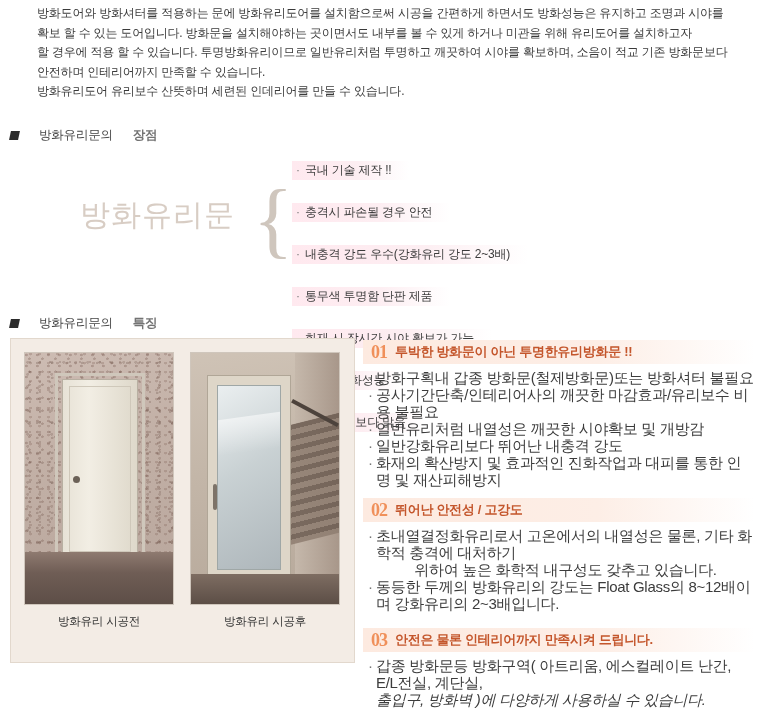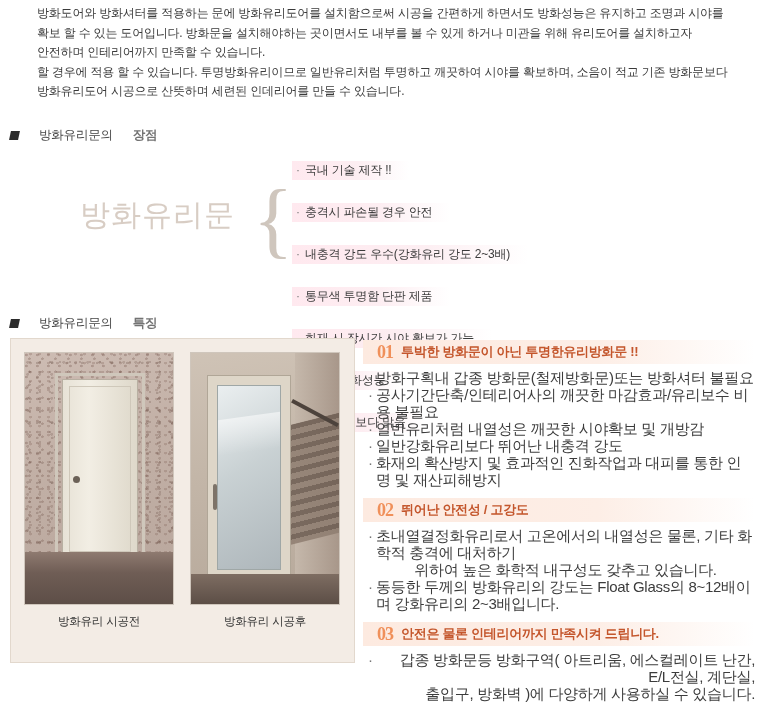--- a/index.html
+++ b/index.html
@@ -228,21 +228,21 @@
     top: 340px;
     width: 392px;
   }
   .feat-item { position: relative; margin-bottom: 2px; }
   .feat-head {
     position: relative;
     height: 24px;
     display: flex;
     align-items: center;
     gap: 8px;
-    padding-left: 14px;
+    padding-left: 8px;
     background: linear-gradient(to right, #fdeae0 0%, #fdeee6 60%, #ffffff 100%);
   }
   .feat-num {
     font-family: "Liberation Serif", serif;
     font-size: 18px;
     font-weight: bold;
     color: #f0905a;
     letter-spacing: -1px;
     line-height: 1;
   }
@@ -267,33 +267,33 @@
   }
   .feat-body li::before {
     content: "·";
     position: absolute;
     left: 1px; top: 0;
     color: #777;
   }
 
   .item-1 { }
   .item-2 { margin-top: 10px; }
-  .item-3 { margin-top: 10px; text-align: right; }
+  .item-3 { margin-top: 16px; }
 </style>
 <style>.feat-body li.no-bullet::before{content:"";}</style></head>
 <body>
 
 <div id="page">
 
   <div class="intro">
     <p>방화도어와 방화셔터를 적용하는 문에 방화유리도어를 설치함으로써 시공을 간편하게 하면서도 방화성능은 유지하고 조명과 시야를</p>
     <p>확보 할 수 있는 도어입니다. 방화문을 설치해야하는 곳이면서도 내부를 볼 수 있게 하거나 미관을 위해 유리도어를 설치하고자</p>
+    <p>할 경우에 적용 할 수 있습니다. 투명방화유리이므로 일반유리처럼 투명하고 깨끗하여 시야를 확보하며, 소음이 적교 기존 방화문보다</p>
     <p>안전하며 인테리어까지 만족할 수 있습니다.</p>
-    <p>할 경우에 적용 할 수 있습니다. 투명방화유리이므로 일반유리처럼 투명하고 깨끗하여 시야를 확보하며, 소음이 적교 기존 방화문보다</p>
-    <p>방화유리도어 시공으로 산뜻하며 세련된 인데리어를 만들 수 있습니다.</p>
+    <p>방화유리도어 유리보수 산뜻하며 세련된 인데리어를 만들 수 있습니다.</p>
   </div>
 
   <div class="sec-head sec-head-1">
     <span class="bullet"></span>
     <span>방화유리문의 </span>
     <span class="strong">장점</span>
   </div>
 
   <div class="adv-wrap">
     <div class="adv-title">방화유리문</div>
@@ -376,19 +376,19 @@
       </ul>
     </div>
 
     <div class="feat-item item-3">
       <div class="feat-head">
         <span class="feat-num">03</span>
         <span class="feat-title">안전은 물론 인테리어까지 만족시켜 드립니다.</span>
       </div>
       <ul class="feat-body">
         <li>갑종 방화문등 방화구역( 아트리움, 에스컬레이트 난간, E/L전실, 계단실,</li>
-        <li style="padding-left: 9px; list-style: none;" class="no-bullet">출입구, 방화벽 )에 다양하게 사용하실 수 있습니다.</li>
+        <li style="padding-left: 9px; list-style: none; font-style: italic;" class="no-bullet">출입구, 방화벽 )에 다양하게 사용하실 수 있습니다.</li>
       </ul>
     </div>
 
   </div>
 
 </div>
 
 </body></html>

